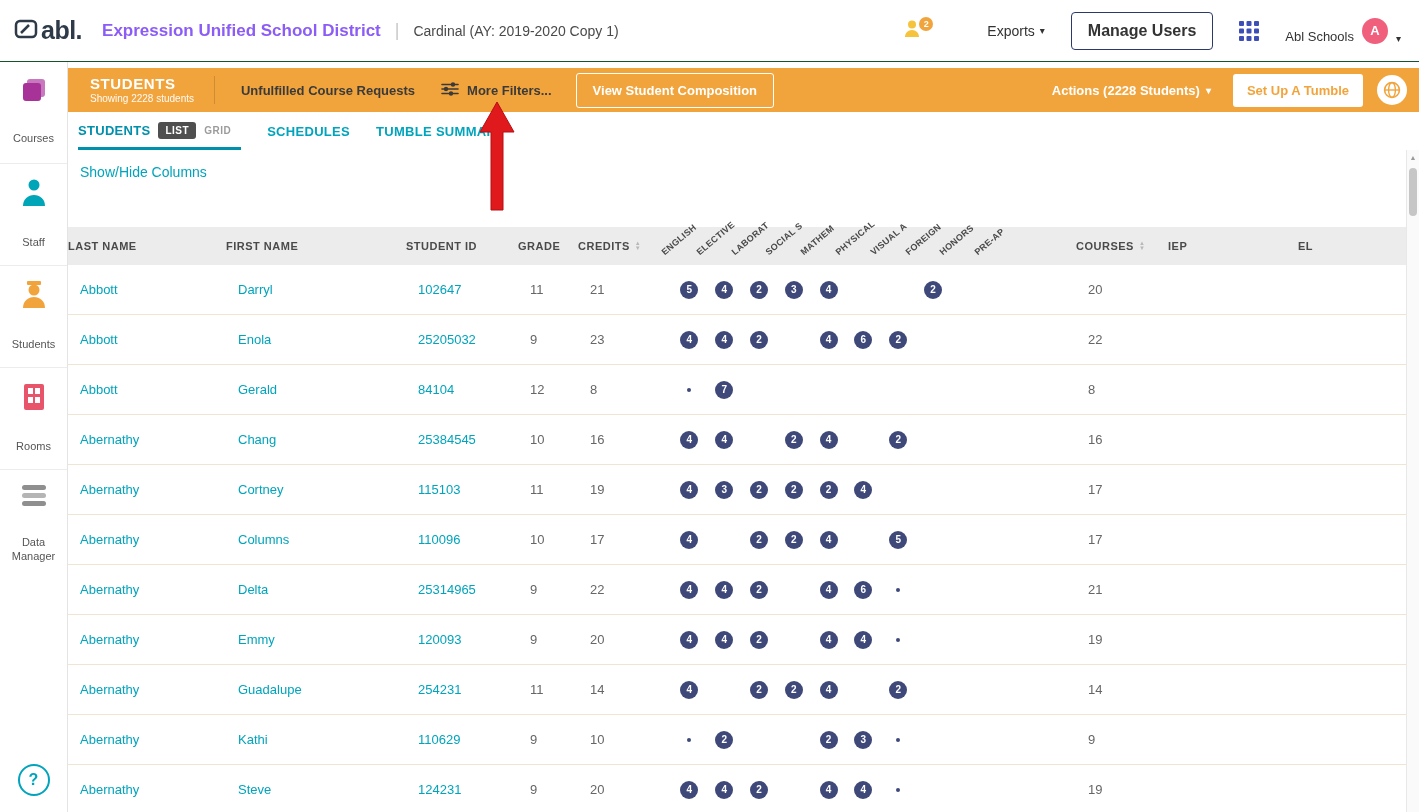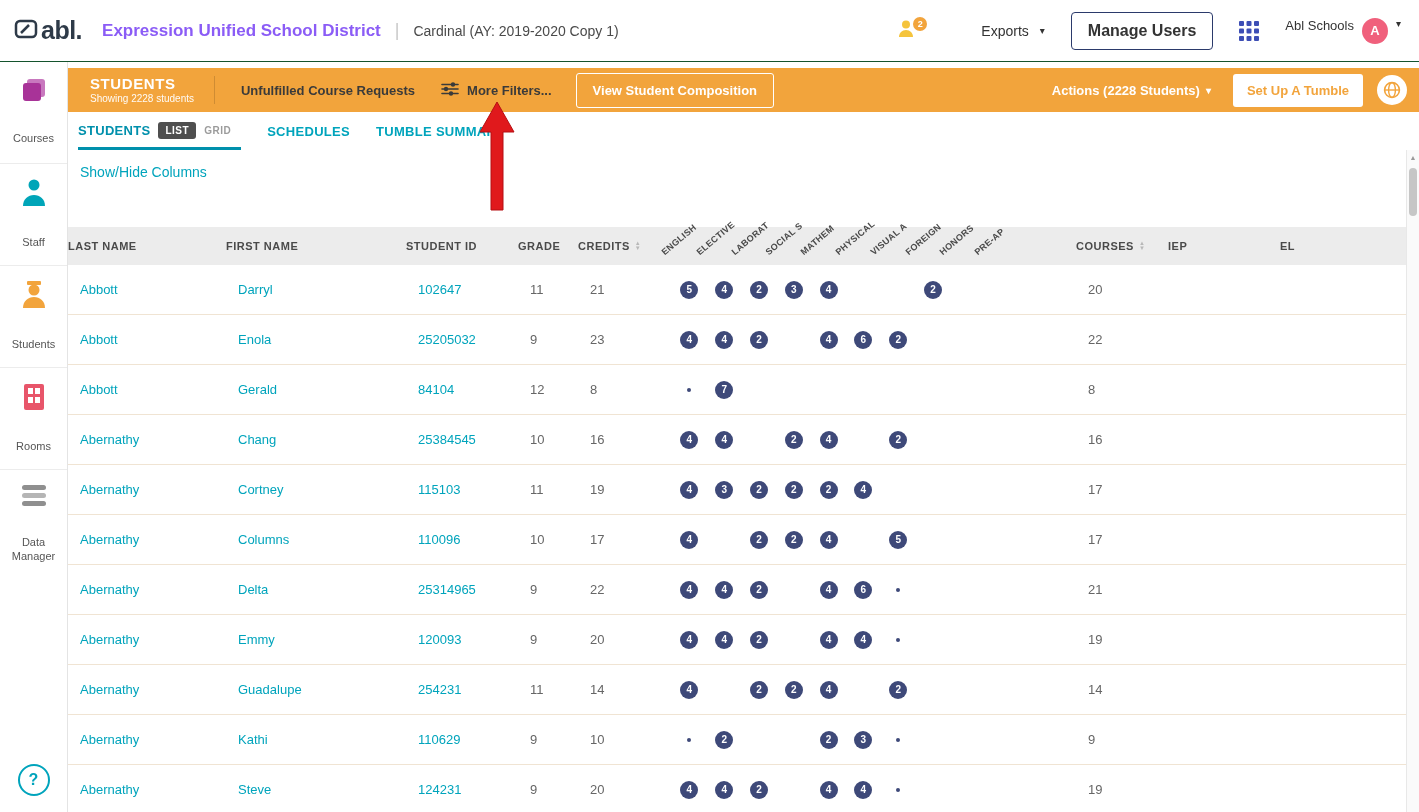--- a/index.html
+++ b/index.html
@@ -12,27 +12,27 @@
     padding:0 18px 0 14px;z-index:20;}
   .logo{display:flex;align-items:center;gap:3px;margin-right:20px;cursor:pointer;}
   .logo-text{font-size:25px;font-weight:800;color:#2E3A48;letter-spacing:-0.5px;}
   .district{font-size:17px;font-weight:700;color:#8b5cf6;}
   .hdr-sep{color:#C8C8C8;margin:0 14px;font-size:18px;font-weight:300;}
   .context{font-size:14px;color:#4A4A4A;}
   .hdr-right{margin-left:auto;display:flex;align-items:center;gap:26px;}
   .person-wrap{position:relative;display:flex;align-items:flex-start;cursor:pointer;}
   .mini-badge{background:#F2A43C;color:#fff;font-size:9px;font-weight:700;width:14px;height:14px;
     border-radius:50%;display:flex;align-items:center;justify-content:center;margin-left:-3px;margin-top:-2px;}
-  .exports{display:flex;align-items:center;gap:11px;font-size:14px;color:#333;cursor:pointer;padding-left:28px;}
+  .exports{display:flex;align-items:center;gap:5px;font-size:14px;color:#333;cursor:pointer;padding-left:28px;}
   .caret{font-size:10px;color:#333;}
   .manage-users-btn{background:#fff;border:1px solid #2B3A6B;border-radius:4px;
     padding:9px 16px;font-size:16px;font-weight:600;color:#333;cursor:pointer;
     font-family:"Liberation Sans", sans-serif;}
   .waffle{cursor:pointer;display:flex;}
-  .account{display:flex;align-items:flex-start;gap:8px;cursor:pointer;}
+  .account{display:flex;align-items:flex-end;gap:8px;cursor:pointer;}
   .account-name{font-size:13px;color:#333;}
   .avatar{width:26px;height:26px;border-radius:50%;background:#F0607C;color:#fff;
     font-size:13px;font-weight:700;display:flex;align-items:center;justify-content:center;}
 
   
   .sidebar{position:absolute;top:62px;left:0;bottom:0;width:68px;background:#fff;
     border-right:1px solid #E4E4E4;display:flex;flex-direction:column;z-index:10;}
   .side-item{height:102px;display:flex;flex-direction:column;align-items:center;
     padding-top:14px;gap:24px;border-bottom:1px solid #ECECEC;cursor:pointer;}
   .side-item.no-border{border-bottom:none;height:100px;}
@@ -92,21 +92,21 @@
   .c-grade{width:60px;}
   .c-credits{width:82px;}
   .c-subj{width:348px;display:flex;}
   .thead .c-subj{align-self:stretch;}
   .sc{width:34.8px;display:flex;align-items:center;justify-content:center;}
   .subj-head{position:relative;height:38px;}
   .rot{position:absolute;left:6px;bottom:8px;transform:rotate(-40deg);
     transform-origin:left bottom;font-size:9px;font-weight:700;color:#4A4A4A;
     letter-spacing:.3px;white-space:nowrap;}
   .c-courses{width:160px;padding-left:68px;}
-  .c-iep{width:112px;}
+  .c-iep{width:130px;}
   .c-el{flex:1;padding-right:40px;}
 
   .trow{display:flex;align-items:center;height:50px;border-bottom:1px solid #F0E4D3;
     padding-left:12px;font-size:13px;}
   .trow a{color:#00A4BC;cursor:pointer;text-decoration:none;}
   .num{color:#666;}
   .badge{width:18px;height:18px;border-radius:50%;background:#3E4979;color:#fff;
     font-size:10px;font-weight:700;display:flex;align-items:center;justify-content:center;}
   .dot{width:4px;height:4px;border-radius:50%;background:#3E4979;}
   .el-text{font-size:12px;color:#555;white-space:pre-line;line-height:1.3;}

